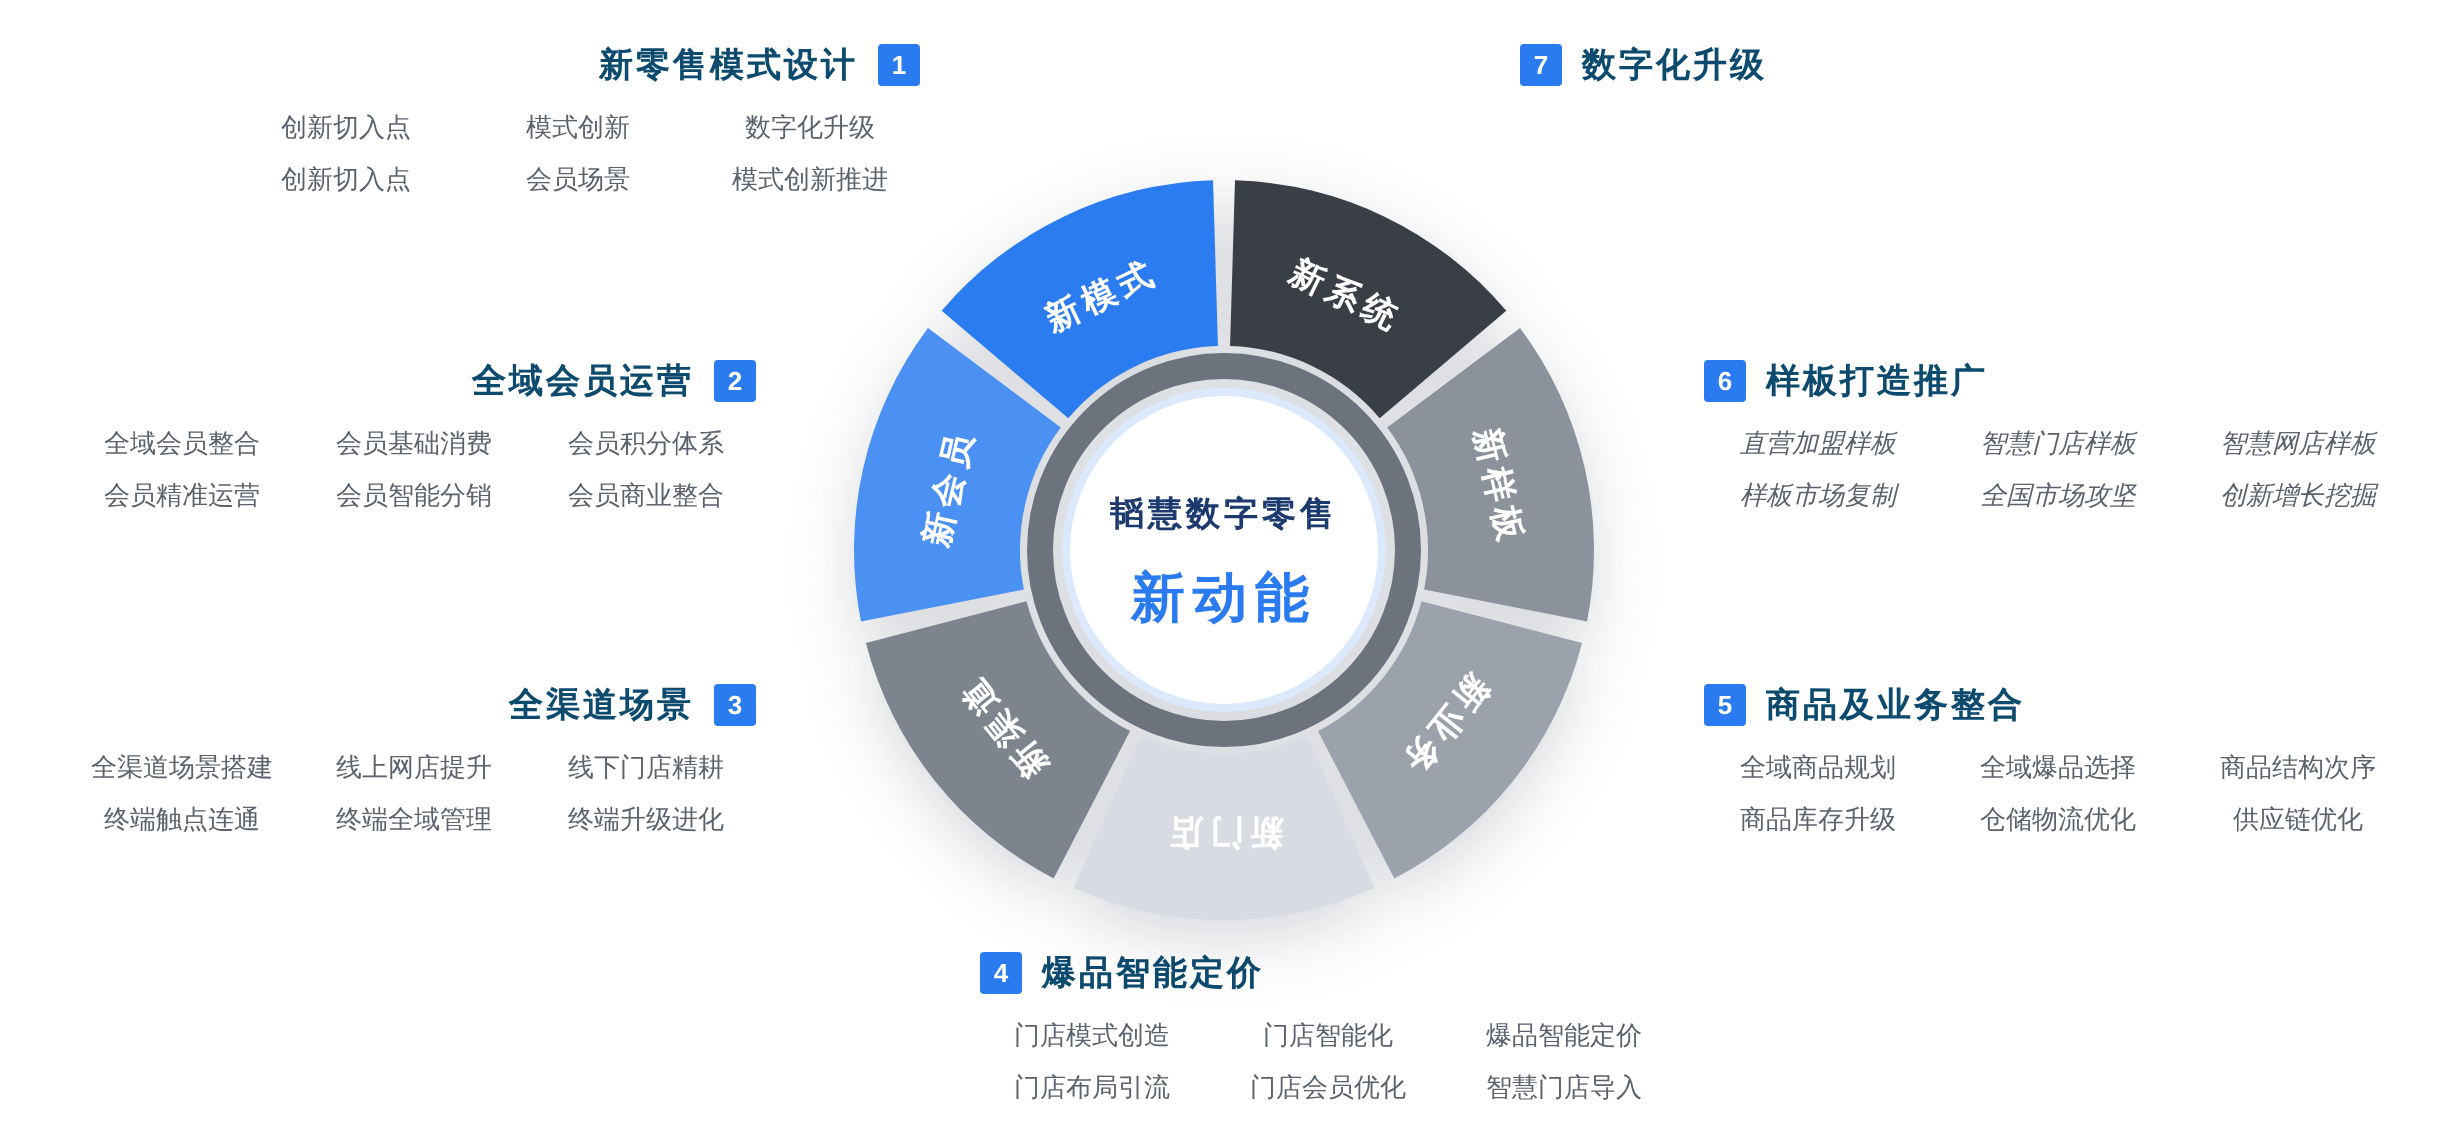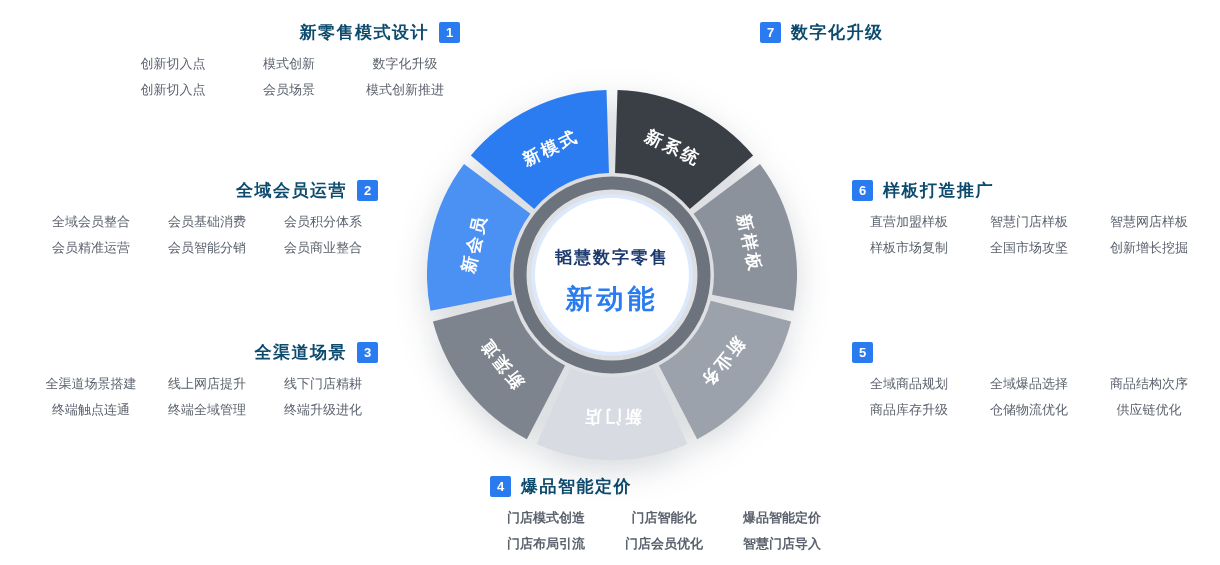--- a/index.html
+++ b/index.html
@@ -27,25 +27,25 @@
   
   .g1 .group-head, .g2 .group-head, .g3 .group-head { flex-direction:row-reverse; }
 
   .g1 { top:21px;  right:760px; }
   .g1 .items { grid-template-columns:repeat(3,110px); }
   .g2 { top:179px; left:36px; }
   .g2 .items { grid-template-columns:repeat(3,110px); }
   .g3 { top:341px; left:36px; }
   .g3 .items { grid-template-columns:repeat(3,110px); }
   .g4 { top:475px; left:490px; }
-  .g4 .items { grid-template-columns:repeat(3,112px);font-weight:bold; }
+  .g4 .items { grid-template-columns:repeat(3,112px); }
   .g5 { top:341px; left:852px; }
   .g5 .items { grid-template-columns:repeat(3,114px); }
   .g6 { top:179px; left:852px; }
-  .g6 .items { grid-template-columns:repeat(3,114px); }
+  .g6 .items { grid-template-columns:repeat(3,114px);font-style:italic; }
   .g7 { top:21px;  left:760px; }
   .g7 .items { grid-template-columns:repeat(3,136px); }
 
   
   .wheel-wrap { position:absolute; left:402px; top:65px; width:420px; height:420px; }
   .wheel-wrap svg { width:100%; height:100%; filter:drop-shadow(0 10px 16px rgba(30,40,60,.18)); }
   .seg-label {
     fill:#ffffff; font-size:17px; font-weight:700; letter-spacing:3px;
     text-anchor:middle; dominant-baseline:central;
     font-family:"Liberation Sans","DejaVu Sans",sans-serif;
@@ -119,20 +119,21 @@
           <span class="item">门店智能化</span>
           <span class="item">爆品智能定价</span>
           <span class="item">门店布局引流</span>
           <span class="item">门店会员优化</span>
           <span class="item">智慧门店导入</span>
         </div>
       </div>
       <div class="group g5">
         <div class="group-head">
           <span class="badge">5</span>
+          <span class="group-title">商品及业务整合</span>
         </div>
         <div class="items">
           <span class="item">全域商品规划</span>
           <span class="item">全域爆品选择</span>
           <span class="item">商品结构次序</span>
           <span class="item">商品库存升级</span>
           <span class="item">仓储物流优化</span>
           <span class="item">供应链优化</span>
         </div>
       </div>

